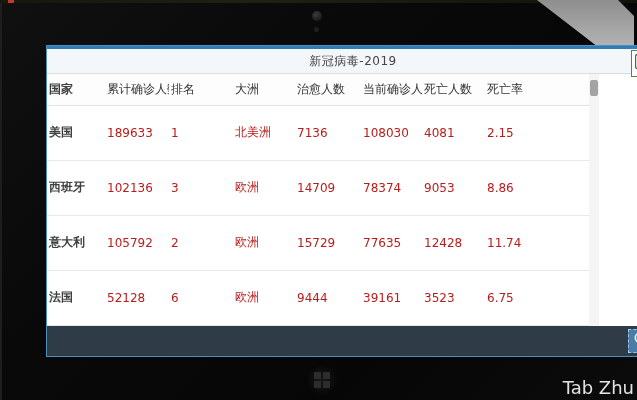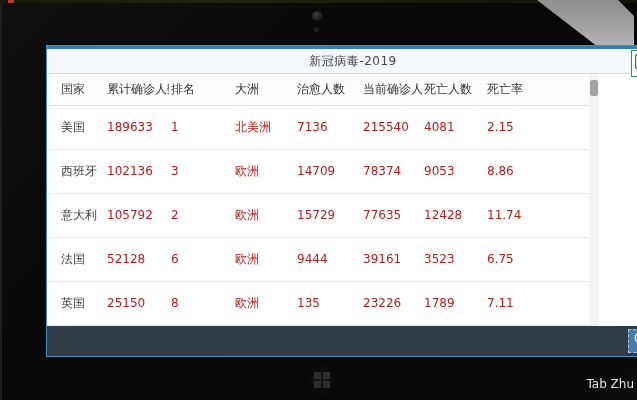--- a/index.html
+++ b/index.html
@@ -32,37 +32,37 @@
   .title { font-size:12px; color:#454545; letter-spacing:.5px; }
   .export-btn { position:absolute; right:3px; top:1px; width:25px; height:27px;
                 background:#fdfdfd; border:1px solid #3f9142; display:flex;
                 align-items:center; justify-content:center; cursor:pointer; }
   .content { flex:1 1 auto; display:flex; overflow:hidden; background:#fff; }
   table { border-collapse:collapse; table-layout:fixed; width:542px; flex:0 0 auto; }
   th,td { text-align:left; font-weight:normal; font-size:12px; overflow:hidden;
           white-space:nowrap; border-bottom:1px solid #e6e9ec; padding:0 2px; }
   th { color:#333; height:31px; background:#fdfdfe; border-bottom:1px solid #dfe3e7; }
   td { color:#b91c1c; height:31px; }
-  th:first-child, td:first-child { padding-left:14px; color:#3f3f3f; }
+  th:first-child, td:first-child { padding-left:2px; color:#3f3f3f;font-weight:bold; }
   .vscroll { width:10px; flex:0 0 auto; background:#f4f4f4; position:relative; }
   .vthumb { position:absolute; left:1px; top:6px; width:8px; height:16px;
             background:#a3a3a3; border-radius:2px; }
   .bottombar { height:30px; flex:0 0 auto; background:#2f3b47; position:relative; }
   .search-btn { position:absolute; right:6px; top:3px; width:25px; height:24px;
                 background:#497ca8; border:1px dashed #a9c9e2; display:flex;
                 align-items:center; justify-content:center; cursor:pointer; }
 
   
   .win-logo { position:absolute; left:306px; top:364px; width:32px; height:32px;
               border-radius:50%; background:radial-gradient(circle,#181818 0%,rgba(0,0,0,0) 70%);
               display:flex; align-items:center; justify-content:center; }
   .win-logo-grid { display:grid; grid-template-columns:7px 7px; grid-template-rows:7px 7px;
                    gap:2px; }
   .win-logo-grid div { background:#2d2d2d; }
-  .device-label { position:absolute; right:3px; top:377px; color:#e2e2e2; font-size:12px; }
+  .device-label { position:absolute; right:3px; top:377px; color:#e2e2e2; font-size:18px; }
 </style>
 </head>
 <body>
 
 <div class="bezel"></div>
 <div class="top-edge"></div>
 <div class="red-mark"></div>
 <div class="reflection"></div>
 <div class="camera"></div>
 <div class="camera-dot"></div>
@@ -105,21 +105,21 @@
             <th>死亡率</th>
           </tr>
         </thead>
       <tbody id="table-body">
           <tr>
             <td>美国</td>
             <td>189633</td>
             <td>1</td>
             <td>北美洲</td>
             <td>7136</td>
-            <td>215540</td>
+            <td>108030</td>
             <td>4081</td>
             <td>2.15</td>
           </tr>
           <tr>
             <td>西班牙</td>
             <td>102136</td>
             <td>3</td>
             <td>欧洲</td>
             <td>14709</td>
             <td>78374</td>
@@ -139,30 +139,20 @@
           <tr>
             <td>法国</td>
             <td>52128</td>
             <td>6</td>
             <td>欧洲</td>
             <td>9444</td>
             <td>39161</td>
             <td>3523</td>
             <td>6.75</td>
           </tr>
-          <tr>
-            <td>英国</td>
-            <td>25150</td>
-            <td>8</td>
-            <td>欧洲</td>
-            <td>135</td>
-            <td>23226</td>
-            <td>1789</td>
-            <td>7.11</td>
-          </tr>
         </tbody>
     </table>
     <div class="vscroll">
       <div class="vthumb"></div>
     </div>
   </div>
 
   <div class="bottombar">
     <div class="search-btn">
       <span>

